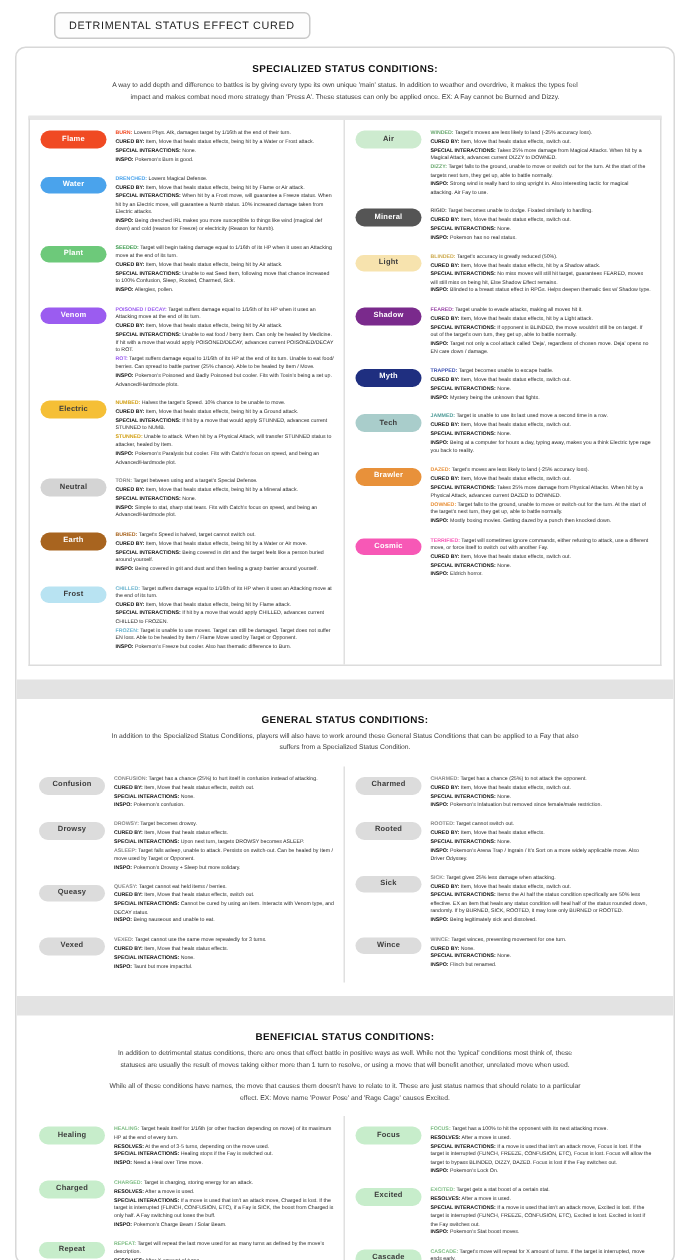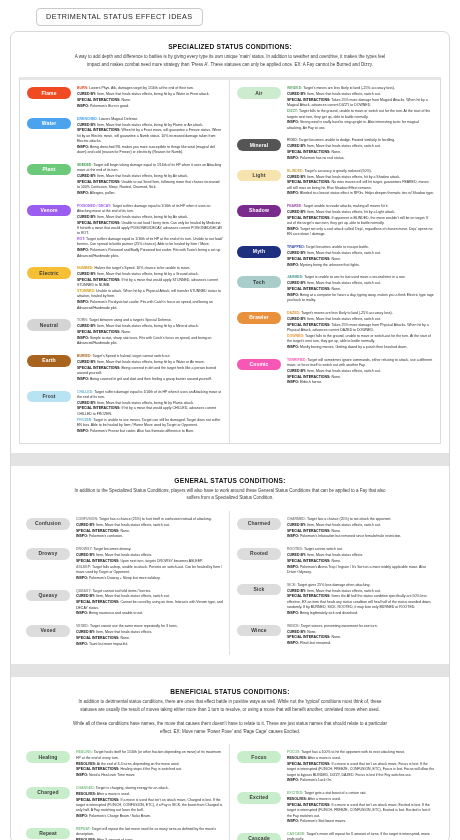--- a/index.html
+++ b/index.html
@@ -98,21 +98,21 @@
   }
   .kw { font-weight: bold; }
   .lbl { font-weight: bold; color: #111; }
   .sec-wrap { padding-bottom: 9px; }
 </style>
 </head>
 <body>
 
 <div class="page">
 
-  <div class="doc-tab">DETRIMENTAL STATUS EFFECT IDEAS</div>
+  <div class="doc-tab">DETRIMENTAL STATUS EFFECT CURED</div>
 
   <div class="card">
     <div id="sections-root">
         <div class="sec-wrap">
           <div class="section-head">
             <div class="section-title">SPECIALIZED STATUS CONDITIONS:</div>
             <div class="section-sub">A way to add depth and difference to battles is by giving every type its own unique 'main' status. In addition to weather and overdrive, it makes the types feel impact and makes combat need more strategy than 'Press A'. These statuses can only be applied once. EX: A Fay cannot be Burned and Dizzy.</div>
           </div>
           <div class="panel">
             <div class="col left">

